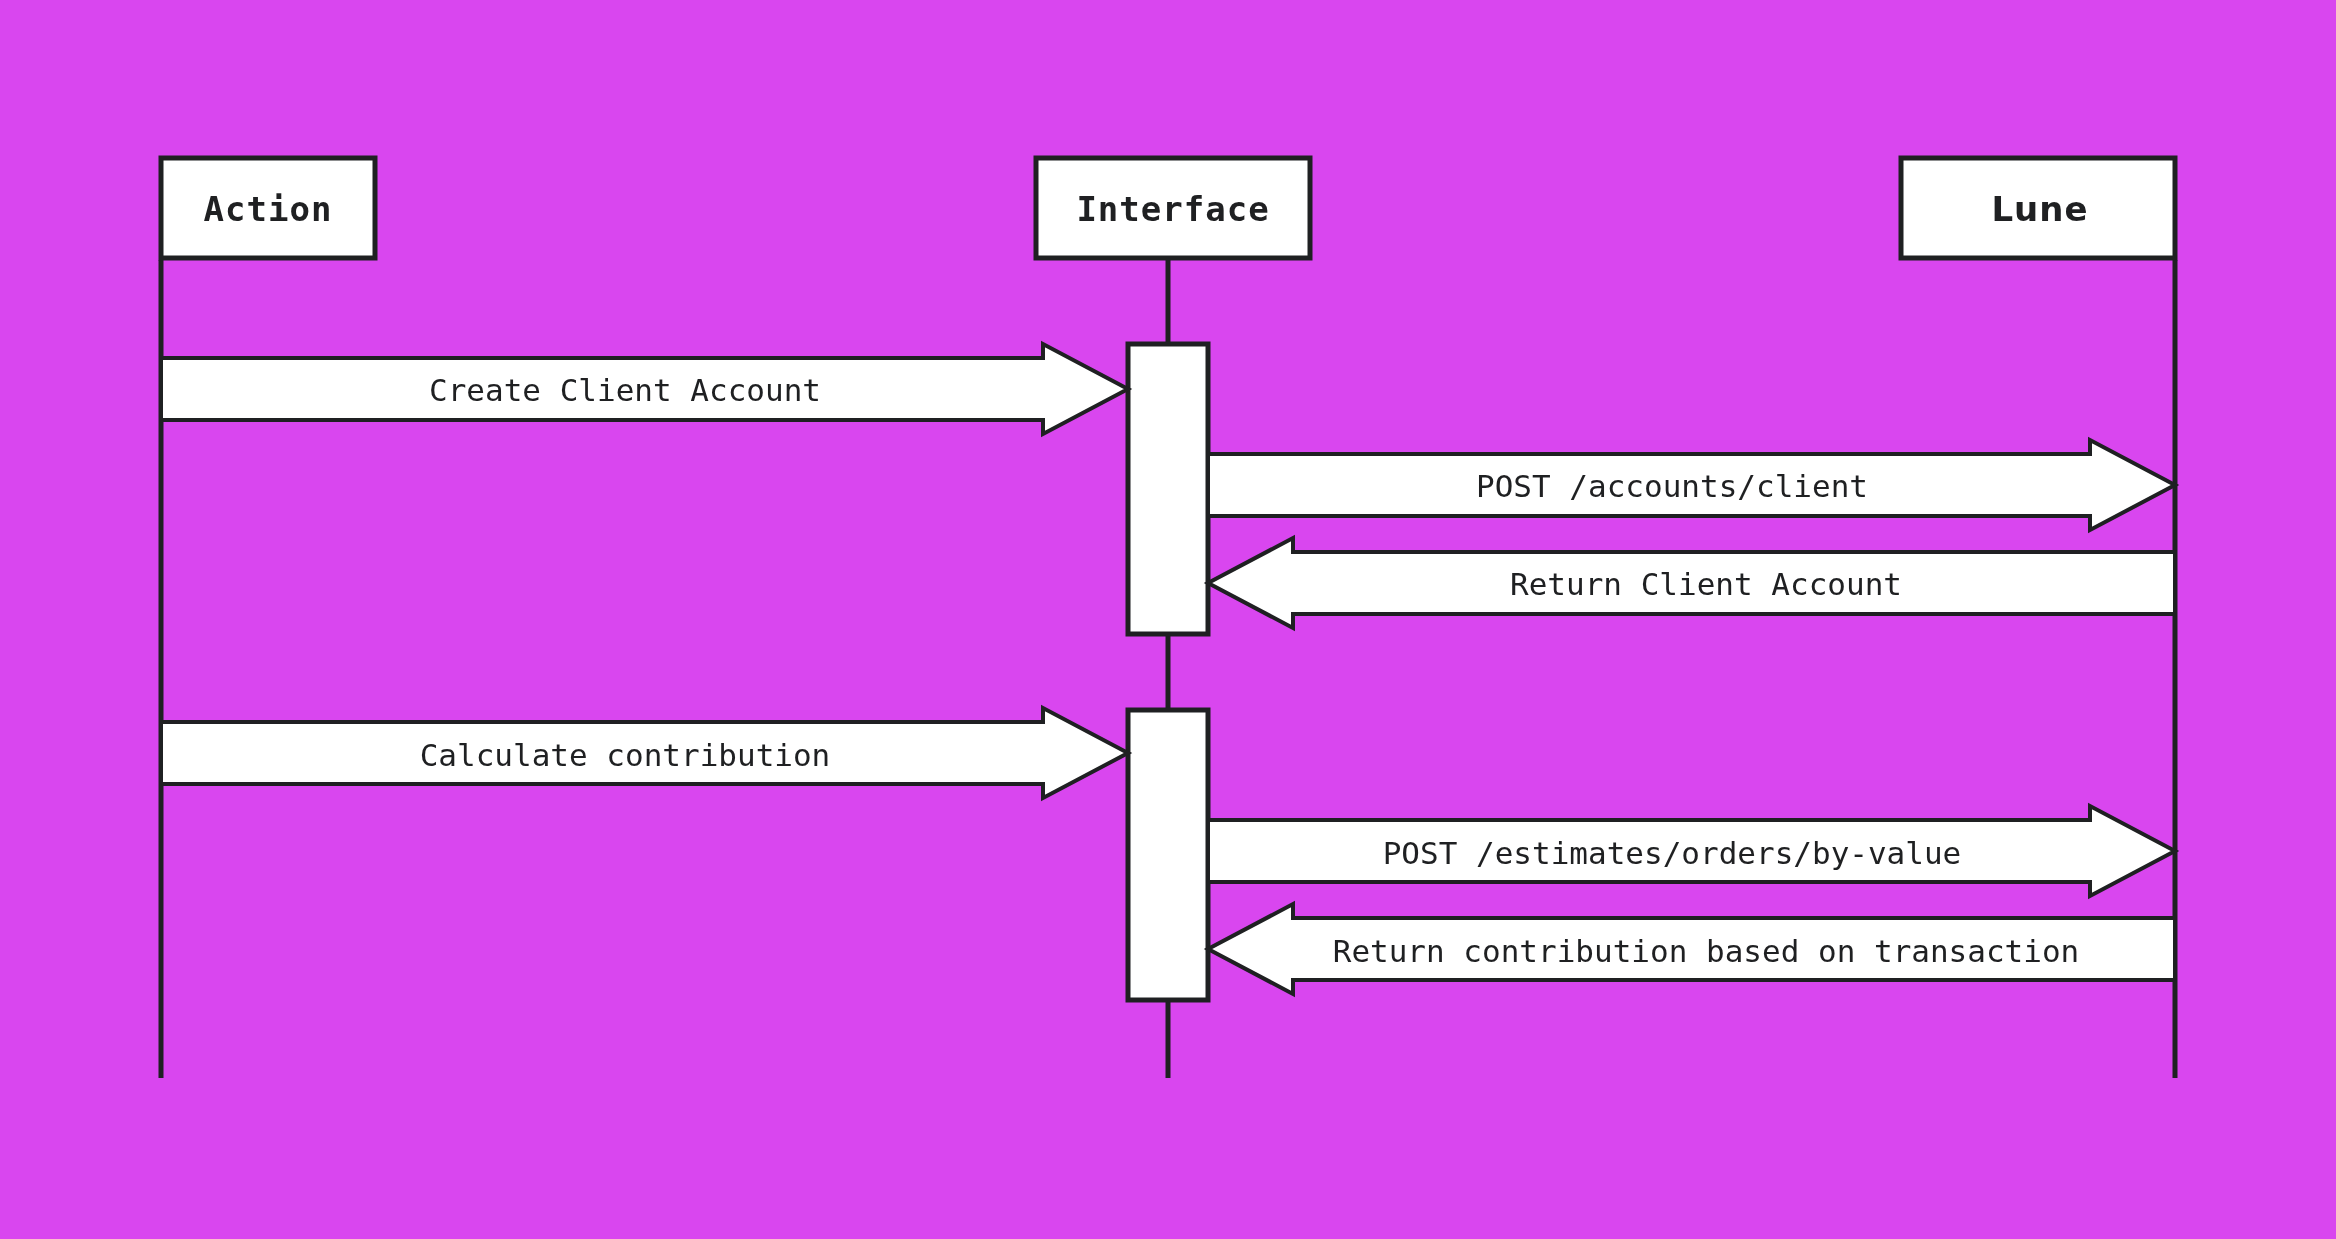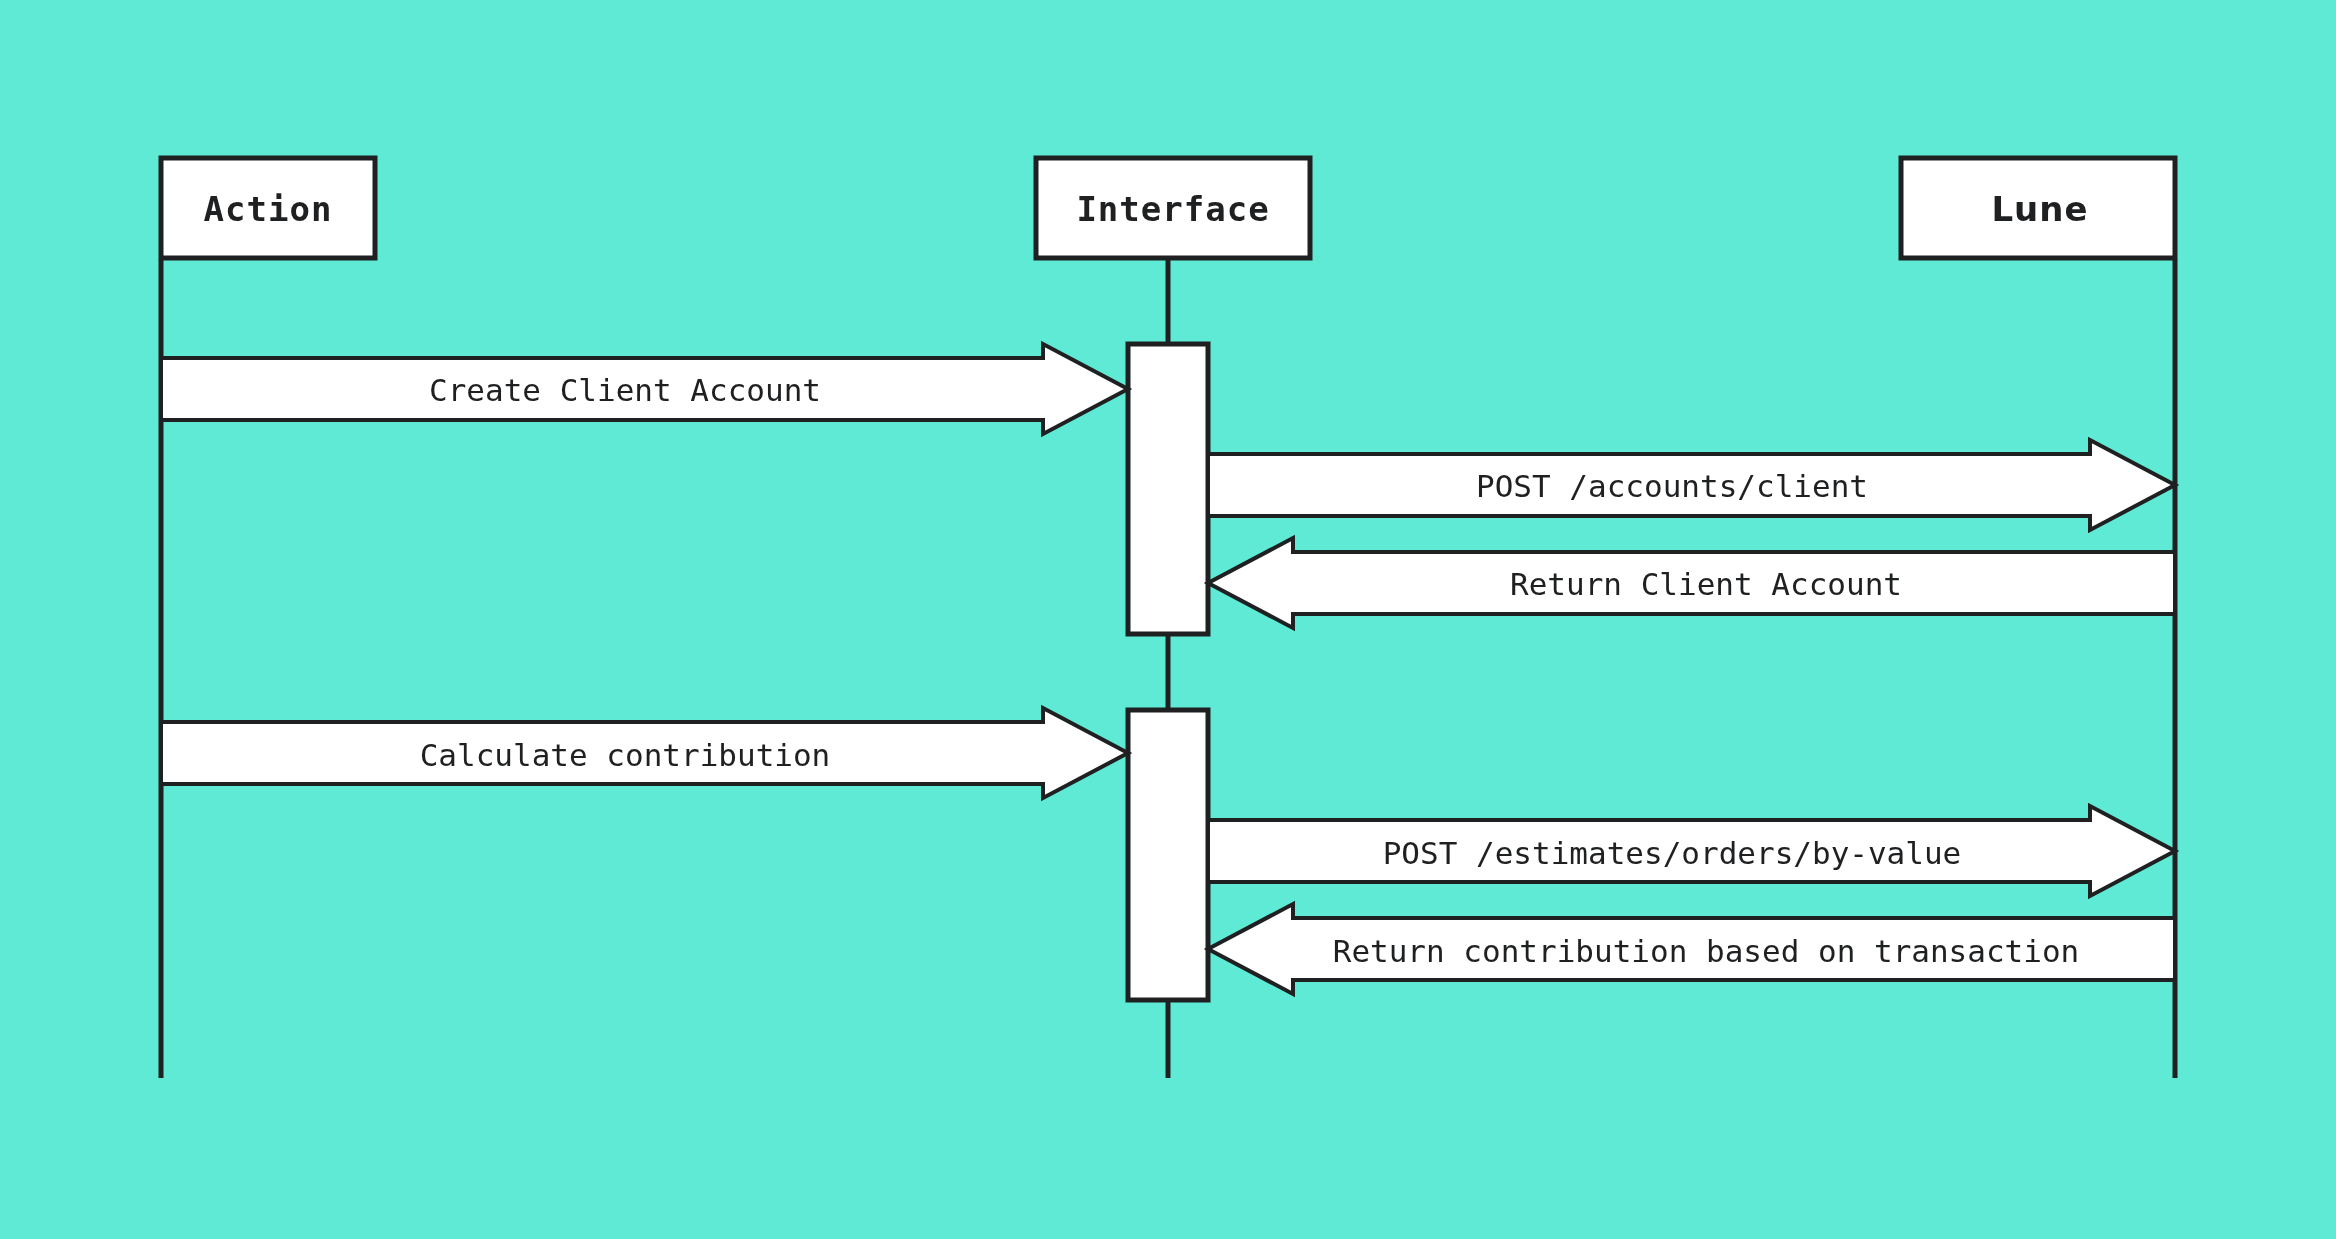--- a/index.html
+++ b/index.html
@@ -4,21 +4,21 @@
 <style>
   html, body {
     margin: 0;
     padding: 0;
     background: #f4f4f4;
   }
   #canvas {
     position: relative;
     width: 2336px;
     height: 1239px;
-    background: #5eead4;
+    background: #d946ef;
     overflow: hidden;
   }
   svg#diagram {
     display: block;
     width: 2336px;
     height: 1239px;
   }
   .lifeline {
     stroke: #1f2022;
     stroke-width: 5;

